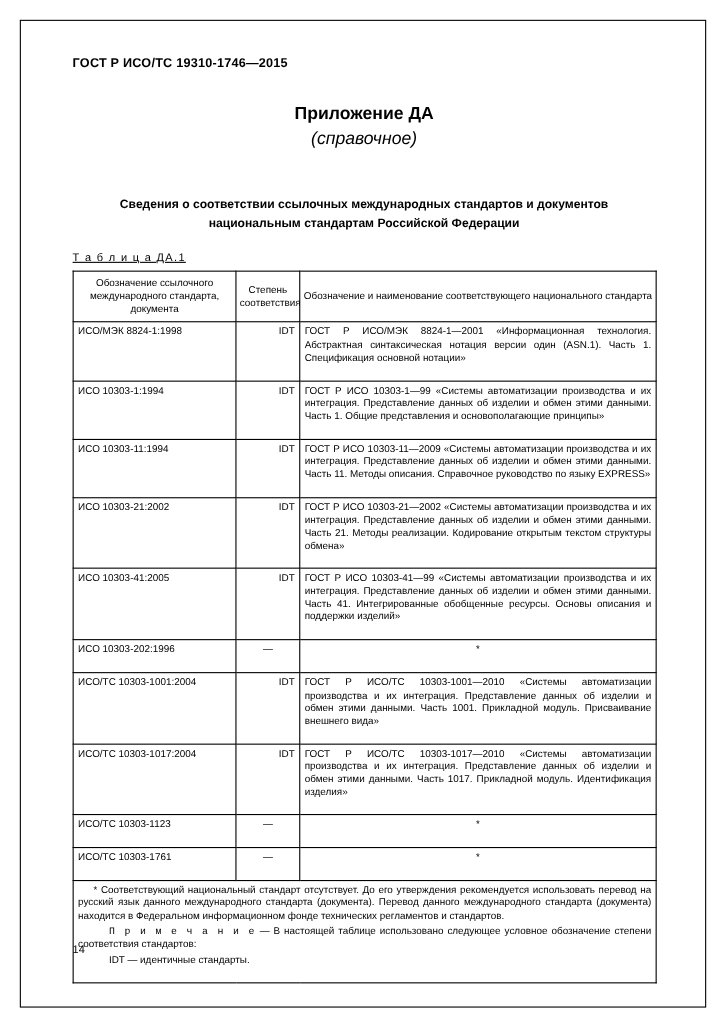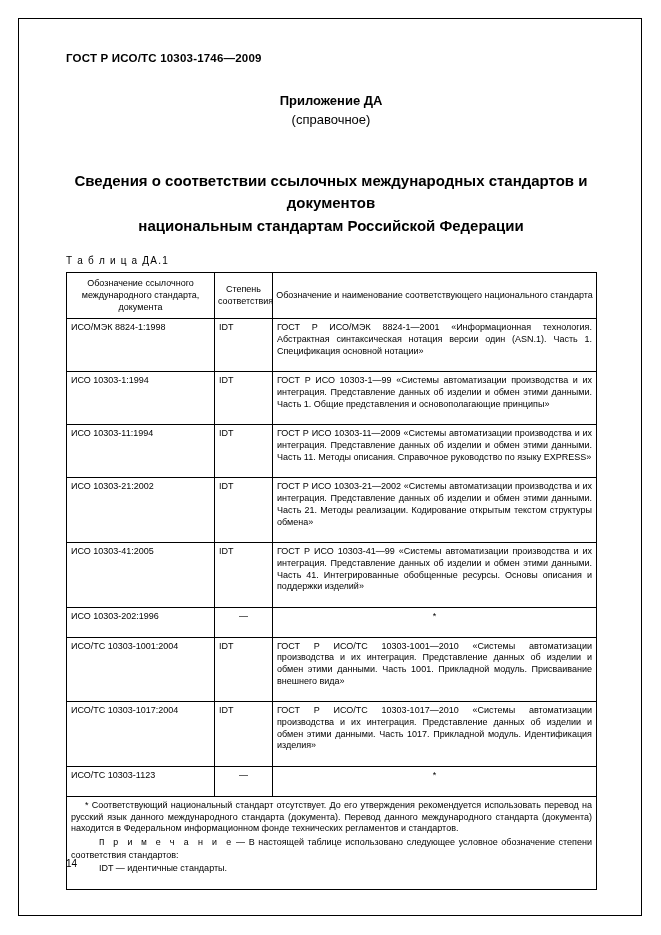--- a/index.html
+++ b/index.html
@@ -39,39 +39,41 @@
     width: 530px;
   }
   .header-line {
     font-size: 11.5px;
     font-weight: bold;
     letter-spacing: 0.2px;
     margin-bottom: 28px;
   }
   .annex-block {
     text-align: center;
-    font-size: 13px;
+    font-size: 16px;
     font-weight: bold;
     line-height: 1.45;
     margin-bottom: 40px;
   }
   .annex-sub {
     font-weight: normal;
+    font-style: italic;
   }
   .title-block {
     text-align: center;
-    font-size: 15px;
+    font-size: 11px;
     font-weight: bold;
     line-height: 1.5;
     margin-bottom: 18px;
   }
   .table-caption {
     font-size: 10px;
     letter-spacing: 1.2px;
     margin-bottom: 6px;
+    text-decoration: underline;
   }
   table.ref {
     border-collapse: collapse;
     width: 530px;
     table-layout: fixed;
   }
   table.ref td, table.ref th {
     border: 1px solid #000;
     vertical-align: top;
     padding: 3px 4px 14px 4px;
@@ -80,21 +82,21 @@
   }
   table.ref th {
     text-align: center;
     vertical-align: middle;
     font-weight: normal;
     padding: 5px 3px;
   }
   .col1 { width: 148px; }
   .col2 { width: 58px; }
   .col3 { width: 324px; }
-  .c-center { text-align: left; }
+  .c-center { text-align: right; }
   .c-just { text-align: justify; text-justify: inter-word; }
   .c-left { text-align: left; }
   .star-cell {
     text-align: center;
     font-size: 9px;
     padding-top: 3px;
   }
   .note-row td {
     padding: 4px 6px 5px 6px;
     text-align: justify;
@@ -124,21 +126,21 @@
   .dash { text-align: center; }
 </style>
 </head>
 <body>
 
 <div class="page">
   <div class="page-border"></div>
 
   <div class="content">
 
-    <div class="header-line">ГОСТ Р ИСО/ТС 10303-1746—2009</div>
+    <div class="header-line">ГОСТ Р ИСО/ТС 19310-1746—2015</div>
 
     <div class="annex-block">
       <div>Приложение ДА</div>
       <div class="annex-sub">(справочное)</div>
     </div>
 
     <div class="title-block">
       <div>Сведения о соответствии ссылочных международных стандартов и документов</div>
       <div>национальным стандартам Российской Федерации</div>
     </div>
@@ -197,20 +199,25 @@
         <tr>
           <td class="c-left">ИСО/ТС 10303-1017:2004</td>
           <td class="c-center">IDT</td>
           <td class="c-just">ГОСТ Р ИСО/ТС 10303-1017—2010 «Системы автоматизации производства и их интеграция. Представление данных об изделии и обмен этими данными. Часть 1017. Прикладной модуль. Идентификация изделия»</td>
         </tr>
         <tr>
           <td class="c-left">ИСО/ТС 10303-1123</td>
           <td class="dash">—</td>
           <td class="star-cell">*</td>
         </tr>
+        <tr>
+          <td class="c-left">ИСО/ТС 10303-1761</td>
+          <td class="dash">—</td>
+          <td class="star-cell">*</td>
+        </tr>
         <tr class="note-row">
           <td colspan="3">
             <span class="note-indent">* Соответствующий национальный стандарт отсутствует. До его утверждения рекомендуется использовать перевод на русский язык данного международного стандарта (документа). Перевод данного международного стандарта (документа) находится в Федеральном информационном фонде технических регламентов и стандартов.</span>
             <span class="note-sub"><span class="note-spaced">П р и м е ч а н и е</span><span> — В настоящей таблице использовано следующее условное обозначение степени соответствия стандартов:</span></span>
             <span class="note-sub">IDT — идентичные стандарты.</span>
           </td>
         </tr>
       </tbody>
     </table>
 

